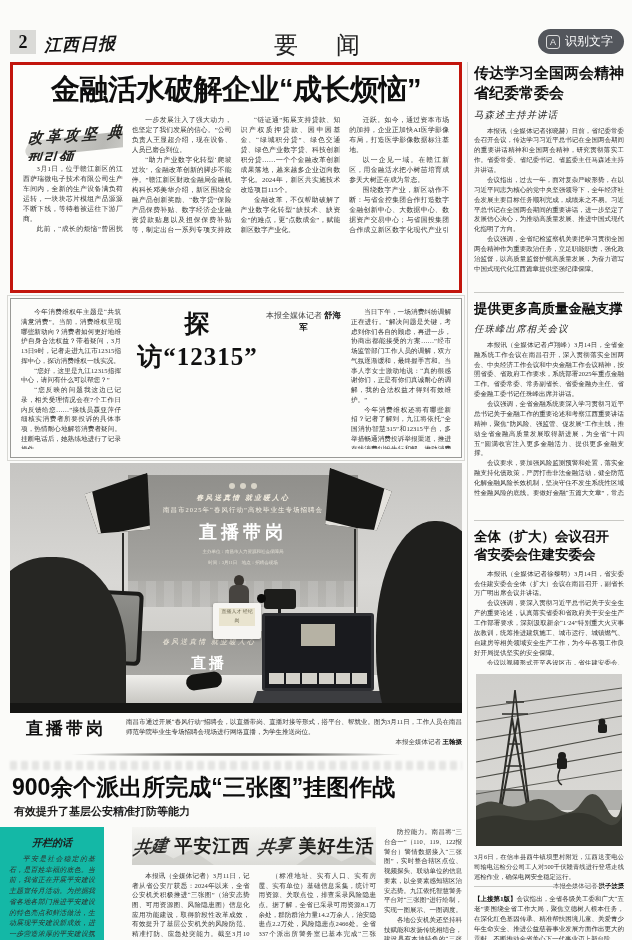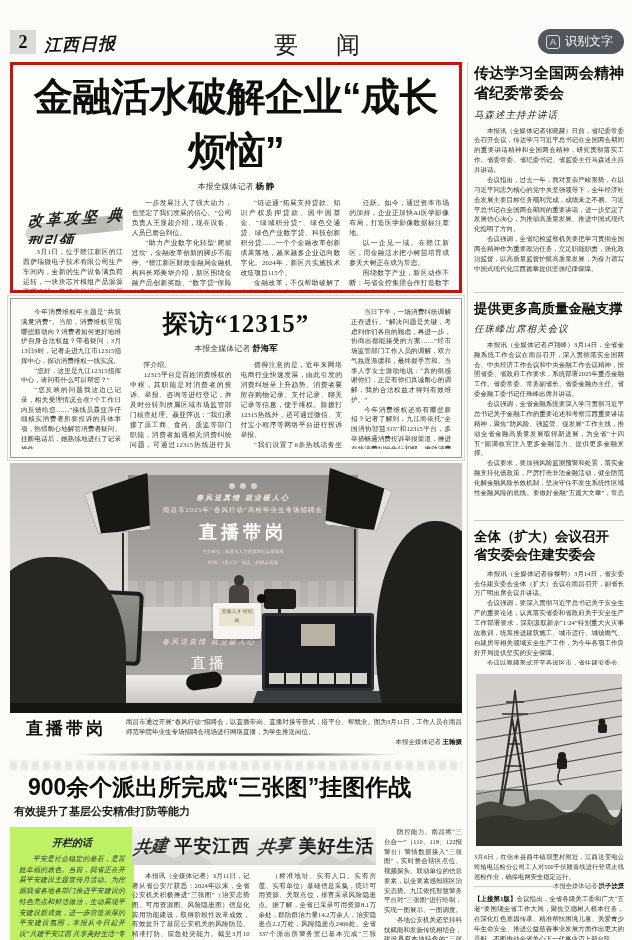--- a/index.html
+++ b/index.html
@@ -18,63 +18,63 @@
                    letter-spacing:16px; text-indent:16px; color:#222; }
   .ocr-btn { position:absolute; right:0; top:2px; height:25px; background:#53565c; border-radius:14px;
              color:#fff; font-size:12px; padding:0 11px 0 8px; display:flex; align-items:center; gap:5px;
              font-family:"Liberation Sans",sans-serif; cursor:pointer; }
   .ocr-icon { width:14px; height:14px; border:1px solid #dcdcdc; border-radius:3px; font-size:9px;
               line-height:12px; text-align:center; color:#eee; }
 
   
   .lead { position:absolute; left:10px; top:62px; width:452px; height:231px; border:3px solid #c2150c;
           background:#fdfdfb; padding:5px 10px 6px; overflow:hidden; }
-  .lead-headline { text-align:center; font-weight:bold; font-size:39px; color:#0e0e0e; letter-spacing:-0.5px; }
+  .lead-headline { text-align:center; font-weight:bold; font-size:29px; color:#0e0e0e; letter-spacing:-0.5px; }
   .lead-subhead { text-align:center; font-weight:bold; font-size:14px; margin-top:4px; color:#1a1a1a; }
   .byline { text-align:center; font-size:8px; color:#444; margin-top:3px; }
   .byline b { font-size:8.5px; color:#222; }
   .lead-cols { display:flex; gap:9px; margin-top:5px; height:120px; overflow:hidden; }
   .ncol { flex:1; font-size:6.8px; line-height:1.47; color:#333; text-align:justify; overflow:hidden; }
   .para { text-indent:2em; margin:0; }
   .calli { position:relative; height:46px; margin-bottom:3px; overflow:hidden; }
   .calli-ribbon { position:absolute; left:2px; top:16px; width:200px; height:16px;
                   background:linear-gradient(100deg,#d8d8d4,#b9b9b5 40%,#e4e4e0 70%,#c7c7c3);
                   transform:rotate(-6deg) skewX(-18deg); border-radius:8px; }
   .calli-text { position:relative; display:inline-block; margin-top:9px; margin-left:4px;
                 font-style:italic; font-weight:bold; font-size:15px; letter-spacing:1px;
                 transform:rotate(-4deg) skewX(-8deg); color:#232321; }
 
   
   .box12315 { position:absolute; left:10px; top:298px; width:452px; height:160px; background:#fcfcfa;
               border:1px solid #99999６; border:1px solid #999996; outline:1px solid #d8d8d4; outline-offset:2px;
               padding:8px 10px; overflow:hidden; }
   .b-row { display:flex; gap:9px; height:100%; }
   .b-side { width:100px; font-size:6.6px; line-height:1.48; color:#333; text-align:justify; overflow:hidden; }
-  .b-mid { flex:1; display:flex; flex-direction:column; overflow:hidden; }
+  .b-mid { flex:1; display:flex; flex-direction:row; overflow:hidden; }
   .h12315 { text-align:center; font-weight:bold; font-size:25px; color:#101010; letter-spacing:1px; }
   .b-mid-cols { flex:1; display:flex; gap:9px; margin-top:5px; overflow:hidden; }
 
   
   .photo-main { position:absolute; left:10px; top:463px; width:452px; height:250px; overflow:hidden;
                 background:linear-gradient(#c6c5c2 0%, #d9d8d5 48%, #cfceca 72%, #bab9b5 100%); }
   .ph-backdrop { position:absolute; left:118px; top:12px; width:230px; height:132px; z-index:2;
                  background:linear-gradient(#908f8b,#a4a39f 70%,#b5b4b0); text-align:center; color:#f2ecdf;
                  padding-top:8px; }
   .ph-logos { display:flex; justify-content:center; gap:5px; margin-bottom:4px; }
   .ph-logos span { width:6px; height:6px; border-radius:50%; background:#d8d4c8; display:inline-block; }
   .ph-line1 { font-size:7px; font-style:italic; font-weight:bold; letter-spacing:2px; }
   .ph-line2 { font-size:6.5px; margin-top:3px; letter-spacing:1px; color:#f7f2e6; }
   .ph-title { font-size:18px; font-weight:bold; letter-spacing:4px; color:#ffffff; margin-top:5px; }
   .ph-tiny { font-size:4.5px; color:#e3e0d6; margin-top:4px; line-height:1.6; }
   .ph-skyline { position:absolute; bottom:0; left:0; width:100%; height:26px; opacity:.5;
                 background:repeating-linear-gradient(90deg, rgba(255,255,255,.35) 0 10px, rgba(255,255,255,.12) 10px 18px); }
   .ph-backdrop2 { position:absolute; left:96px; top:168px; width:206px; height:50px; z-index:1;
                   background:linear-gradient(#9a9995,#aaa9a5); text-align:center; color:#fff; padding-top:6px; }
   .ph-b2-script { font-size:7px; font-style:italic; color:#efe9dc; letter-spacing:2px; }
-  .ph-b2-title { font-size:15px; font-weight:normal; letter-spacing:3px; margin-top:7px; }
+  .ph-b2-title { font-size:15px; font-weight:bold; letter-spacing:3px; margin-top:7px; }
   .softbox { position:absolute; width:66px; height:56px; background:#171715; z-index:3;
              clip-path:polygon(0 14%, 100% 0, 86% 100%, 8% 88%); }
   .softbox.l { left:78px; top:16px; transform:rotate(-12deg); box-shadow:inset 8px -4px 0 #dddbd6; }
   .softbox.r { left:312px; top:12px; transform:rotate(14deg) scaleX(-1); box-shadow:inset 8px -4px 0 #e4e2dd; }
   .stand { position:absolute; width:2px; background:#2b2b29; z-index:3; }
   .stand.l { left:112px; top:70px; height:96px; }
   .stand.r { left:344px; top:66px; height:102px; }
   .tripod-leg { position:absolute; width:2px; height:30px; background:#2f2f2d; z-index:3; }
   .person-head { position:absolute; left:224px; top:112px; width:10px; height:11px; border-radius:50%;
                  background:#38342f; z-index:4; }
@@ -116,23 +116,23 @@
   .cap-row { position:absolute; left:26px; top:717px; width:436px; display:flex; gap:12px; }
   .cap-label { font-weight:bold; font-size:17px; letter-spacing:3px; width:88px; color:#111; }
   .cap-text { flex:1; font-size:6.5px; line-height:1.55; color:#333; text-align:justify; }
   .cap-credit { display:block; text-align:right; color:#444; }
   .cap-credit b { color:#111; }
   .tdiv { position:absolute; left:44px; top:753px; width:384px; height:3px; border-radius:2px;
           background:radial-gradient(55% 100% at 50% 50%, #5a5a56 25%, rgba(90,90,86,0) 78%); }
   .bleed { position:absolute; left:10px; top:761px; width:452px; height:9px; opacity:.16; filter:blur(1px);
            background:repeating-linear-gradient(90deg,#777 0 7px, transparent 7px 11px); }
   .police-h { position:absolute; left:12px; top:772px; width:452px; font-weight:bold; font-size:23px;
-              color:#0d0d0d; letter-spacing:0;margin-left:16px; }
+              color:#0d0d0d; letter-spacing:0; }
   .police-sub { position:absolute; left:14px; top:804px; font-weight:bold; font-size:11px; color:#1d1d1d; }
-  .intro-box { position:absolute; left:10px; top:827px; width:124px; height:113px; background:#bef264;
+  .intro-box { position:absolute; left:0; top:827px; width:104px; height:113px; background:#14b8a6;
                padding:9px 9px 6px; overflow:hidden; }
   .intro-title { font-weight:bold; font-style:italic; font-size:10px; text-align:center; margin-bottom:4px; }
   .intro-text { font-size:6.9px; font-style:italic; line-height:1.55; text-align:justify; color:#2e2e2c; }
   .police-mid { position:absolute; left:132px; top:827px; width:244px; height:113px; overflow:hidden; }
   .banner { position:relative; height:38px; background:linear-gradient(#f5f5f2,#dcdcd8); overflow:hidden;
             display:flex; align-items:center; justify-content:center; gap:7px; }
   .banner .mtn { position:absolute; bottom:0; width:90px; height:22px; background:#cdcdc8; opacity:.8;
                  clip-path:polygon(0 100%, 30% 15%, 55% 70%, 75% 30%, 100% 100%); }
   .banner .mtn.m1 { left:-8px; } .banner .mtn.m2 { right:-6px; bottom:-3px; }
   .banner-script { position:relative; font-style:italic; font-weight:bold; font-size:17px; color:#2c2c2a;
@@ -169,24 +169,20 @@
     <div class="masthead">江西日报</div>
     <div class="section-title">要 闻</div>
     <div class="ocr-btn">
       <span class="ocr-icon">A</span>
       <span>识别文字</span>
     </div>
   </div>
 
   <div class="lead">
     <div class="lead-headline sans">金融活水破解企业“成长烦恼”</div>
-    <div class="byline">
-      <span>本报全媒体记者</span>
-      <b>杨 静</b>
-    </div>
     <div class="lead-cols">
       <div class="ncol">
         <div class="calli">
           <div class="calli-ribbon"></div>
           <span class="calli-text">改革攻坚 典型引领</span>
         </div>
         <div>
             <p class="para">3月1日，位于赣江新区的江西萨瑞微电子技术有限公司生产车间内，全新的生产设备满负荷运转，一块块芯片模组产品源源不断下线，等待着被运往下游厂商。</p>
             <p class="para">此前，“成长的烦恼”曾困扰着萨瑞微——芯片产业更新迭代速度快，生产工序的数字化改造升级势在必行，但改造投入大，“试错”成本高。</p>
           </div>

